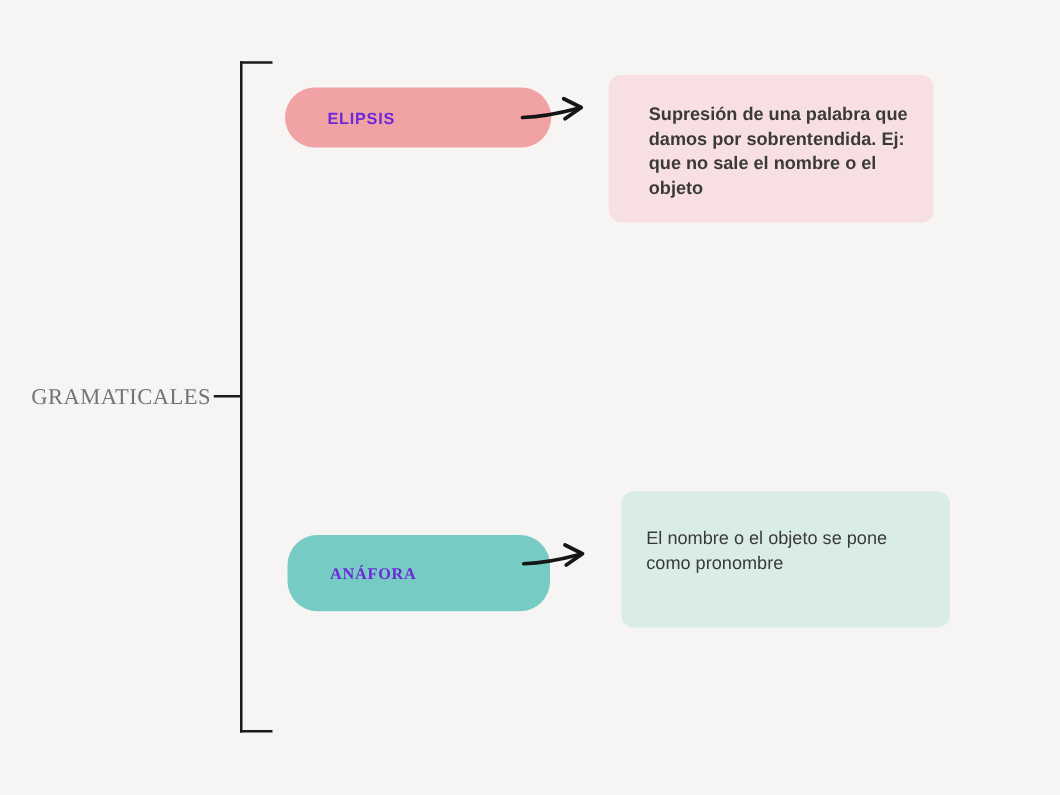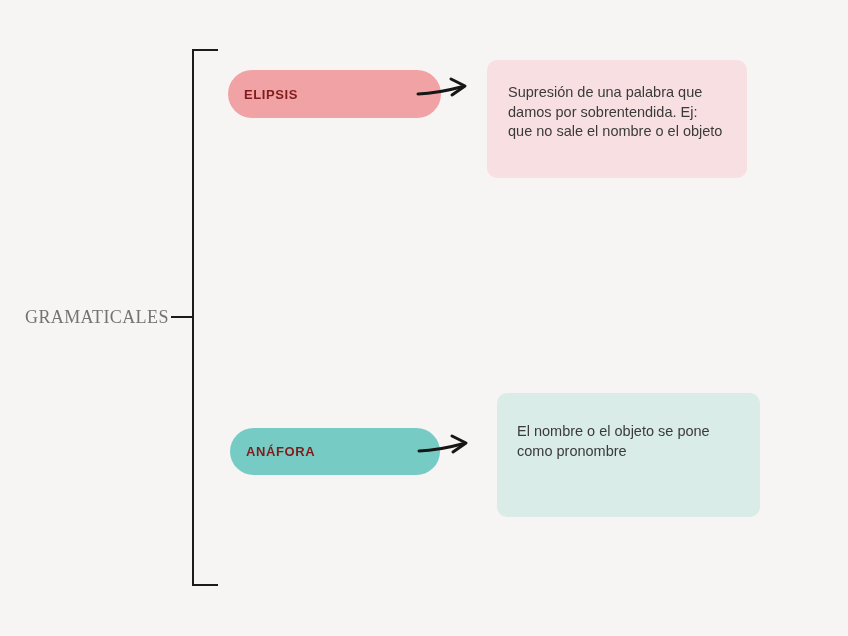--- a/index.html
+++ b/index.html
@@ -41,50 +41,50 @@
     border-top: 2px solid #1b1b1b;
     border-bottom: 2px solid #1b1b1b;
   }
   .pill {
     position: absolute;
     display: flex;
     align-items: center;
     border-radius: 24px;
   }
   .pill-0 { left: 228px; top: 70px;  width: 213px; height: 48px; background: #f1a2a5; }
-  .pill-1 { left: 230px; top: 428px; width: 210px; height: 47px; background: #76ccc4; }
+  .pill-1 { left: 230px; top: 428px; width: 210px; height: 61px; background: #76ccc4; font-family: Liberation Serif, serif; }
   .pill-label {
-    padding-left: 16px;
+    padding-left: 34px;
     font-size: 13px;
     font-weight: bold;
     letter-spacing: 0.6px;
-    color: #7f1d1d;
+    color: #6d28d9;
     white-space: nowrap;
     text-align: center;
   }
   .arrow {
     position: absolute;
     width: 58px;
     height: 26px;
   }
   .arrow-0 { left: 416px; top: 76px; }
   .arrow-1 { left: 417px; top: 433px; }
   .descbox {
     position: absolute;
     border-radius: 10px;
   }
   .box-0 { left: 487px; top: 60px;  width: 260px; height: 118px; background: #f8e0e2; }
-  .box-1 { left: 497px; top: 393px; width: 263px; height: 124px; background: #d9ece8; }
+  .box-1 { left: 497px; top: 393px; width: 263px; height: 109px; background: #d9ece8; }
   .desc-text {
     font-size: 14.5px;
     line-height: 19.5px;
     color: #3a3a3a;
     white-space: pre-line;
   }
-  .box-0 .desc-text { padding: 23px 8px 0 21px; }
+  .box-0 .desc-text { padding: 23px 8px 0 32px; font-weight: bold; }
   .box-1 .desc-text { padding: 29px 8px 0 20px; }
 </style>
 </head>
 <body>
 
 <div class="canvas" style="background: rgb(247, 245, 244);">
 
   <div class="root-label" style="color: #737373;">GRAMATICALES</div>
 
   <div class="root-connector"></div>

